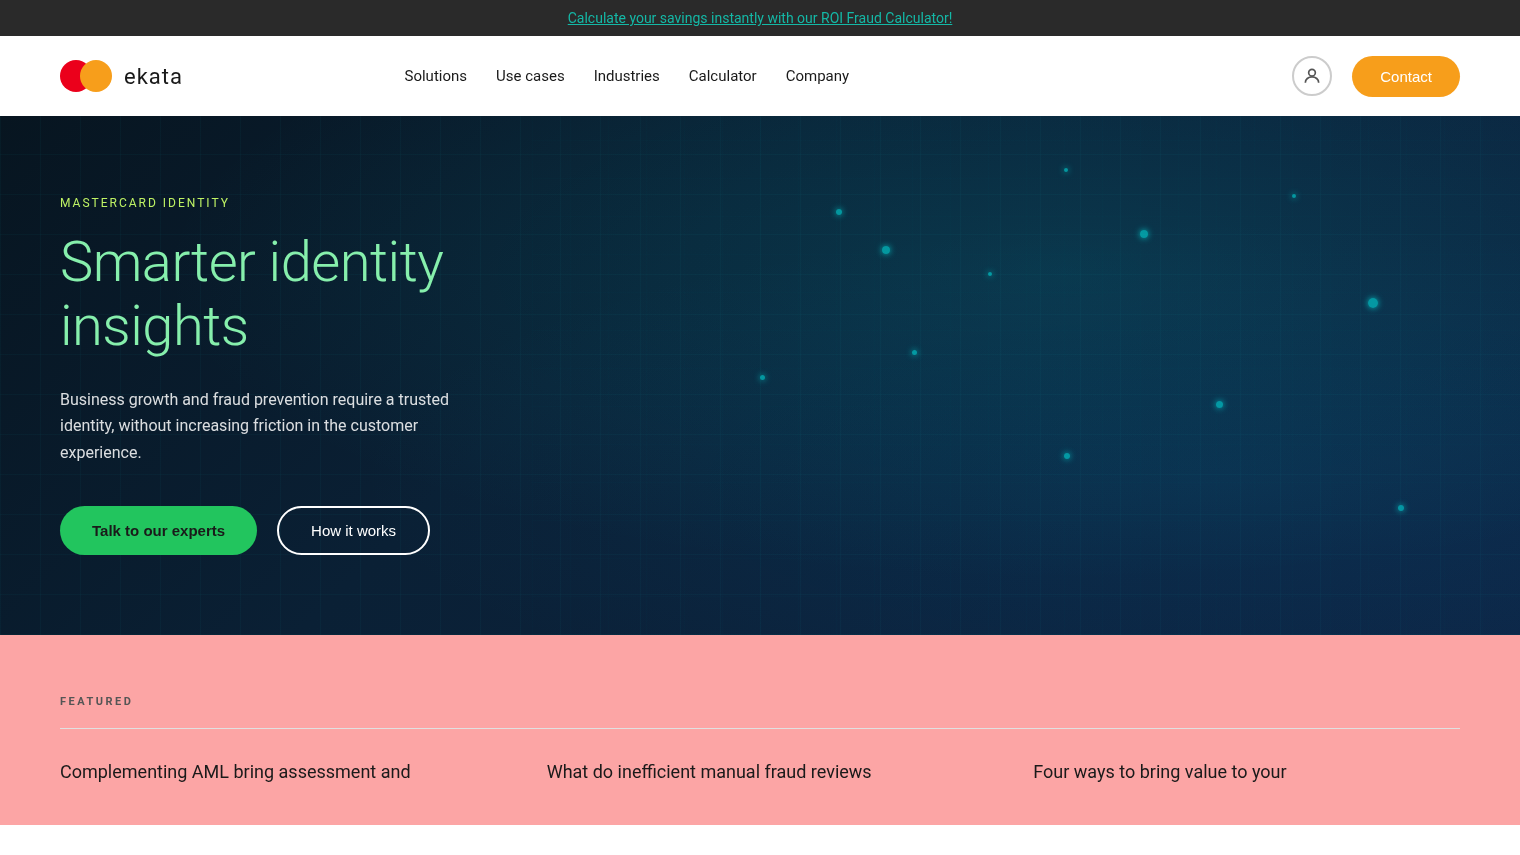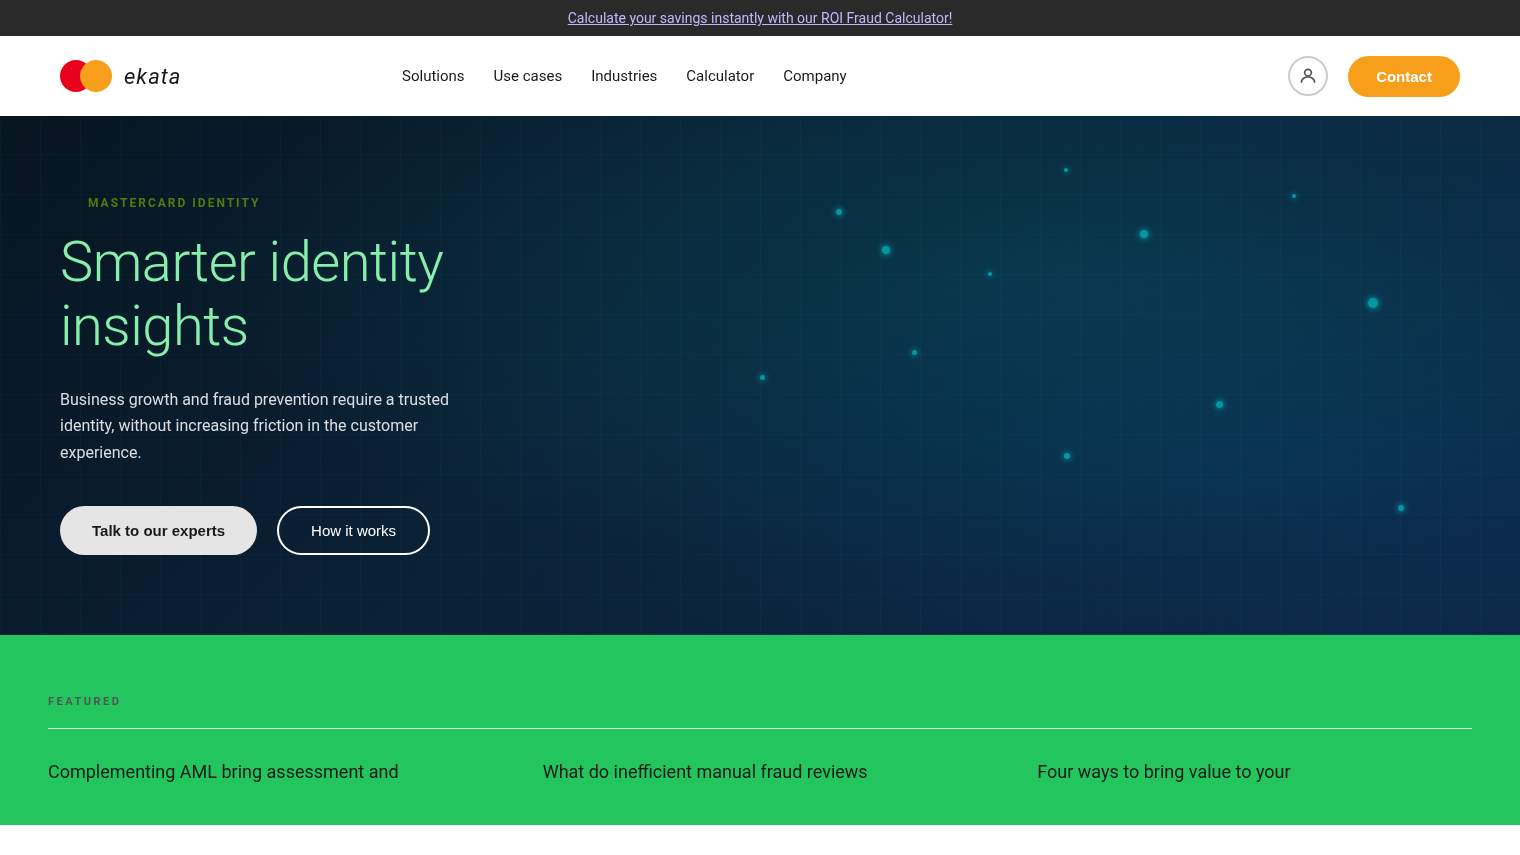--- a/index.html
+++ b/index.html
@@ -7,42 +7,41 @@
 
     
     .announcement-bar {
       background: #2a2a2a;
       text-align: center;
       padding: 10px 20px;
       color: #fff;
       font-size: 14px;
     }
     .announcement-bar a {
-      color: #c4b5fd;
+      color: #14b8a6;
       text-decoration: underline;
       cursor: pointer;
       text-align: center;
     }
 
     
     .navbar {
       background: #fff;
       display: flex;
       align-items: center;
       padding: 0 60px;
       height: 80px;
       position: relative;
       z-index: 100;
     }
     .logo-area {
       display: flex;
       align-items: center;
       gap: 12px;
       text-decoration: none;
-      font-style: italic;
     }
     .mastercard-logo {
       width: 52px;
       height: 32px;
       position: relative;
       flex-shrink: 0;
     }
     .mc-circle-left {
       width: 32px;
       height: 32px;
@@ -100,21 +99,21 @@
       justify-content: center;
       color: #555;
     }
     .contact-btn {
       background: #f79e1b;
       color: #fff;
       border: none;
       padding: 12px 28px;
       border-radius: 30px;
       font-size: 15px;
-      font-weight: 700;
+      font-weight: 400;
       cursor: pointer;
       white-space: nowrap;
     }
 
     
     .hero {
       position: relative;
       min-height: 500px;
       background: #071a2c;
       overflow: hidden;
@@ -149,26 +148,25 @@
       box-shadow: 0 0 6px rgba(0, 220, 220, 0.8);
     }
     .hero-content {
       position: relative;
       z-index: 10;
       padding: 80px 60px;
       max-width: 600px;
     }
     .hero-eyebrow {
       font-size: 12px;
-      font-weight: 700;
+      font-weight: 400;
       letter-spacing: 2px;
-      color: #4d7c0f;
+      color: #bef264;
       text-transform: uppercase;
       margin-bottom: 20px;
-      margin-left: 28px;
     }
     .hero-title {
       font-size: 56px;
       font-weight: 300;
       color: #86efac;
       line-height: 1.15;
       margin-bottom: 28px;
       letter-spacing: -0.5px;
     }
     .hero-subtitle {
@@ -177,21 +175,21 @@
       line-height: 1.65;
       margin-bottom: 40px;
       max-width: 440px;
     }
     .hero-buttons {
       display: flex;
       gap: 20px;
       flex-wrap: wrap;
     }
     .btn-primary-hero {
-      background: #e5e5e5;
+      background: #22c55e;
       color: #1a1a1a;
       border: none;
       padding: 14px 32px;
       border-radius: 30px;
       font-size: 15px;
       font-weight: 600;
       cursor: pointer;
     }
     .btn-outline-hero {
       background: transparent;
@@ -199,22 +197,22 @@
       border: 2px solid #fff;
       padding: 14px 32px;
       border-radius: 30px;
       font-size: 15px;
       font-weight: 500;
       cursor: pointer;
     }
 
     
     .featured-section {
-      background: #22c55e;
-      padding: 60px 48px 40px;
+      background: #fca5a5;
+      padding: 60px 60px 40px;
     }
     .featured-label {
       font-size: 11px;
       font-weight: 700;
       letter-spacing: 2.5px;
       color: #555;
       text-transform: uppercase;
       margin-bottom: 20px;
     }
     .featured-divider {

